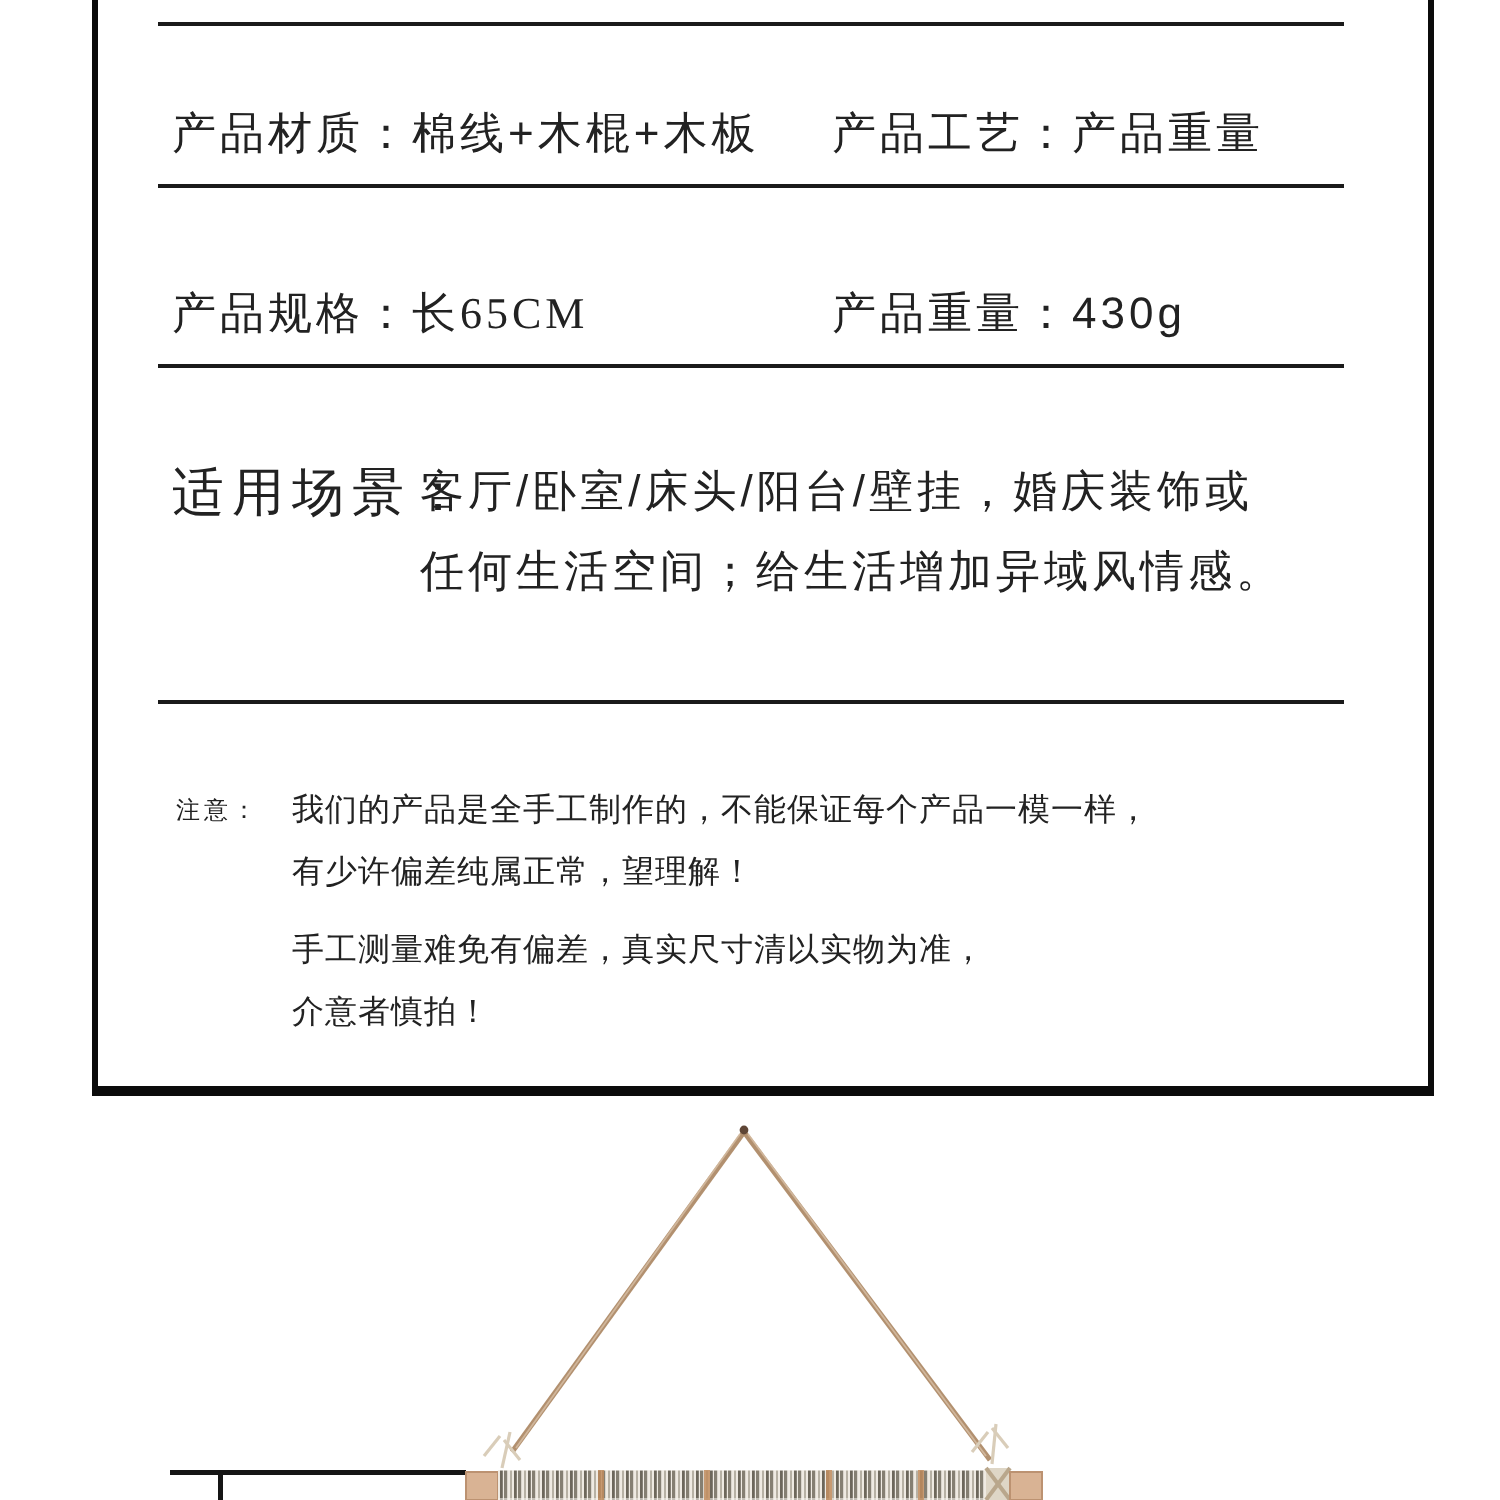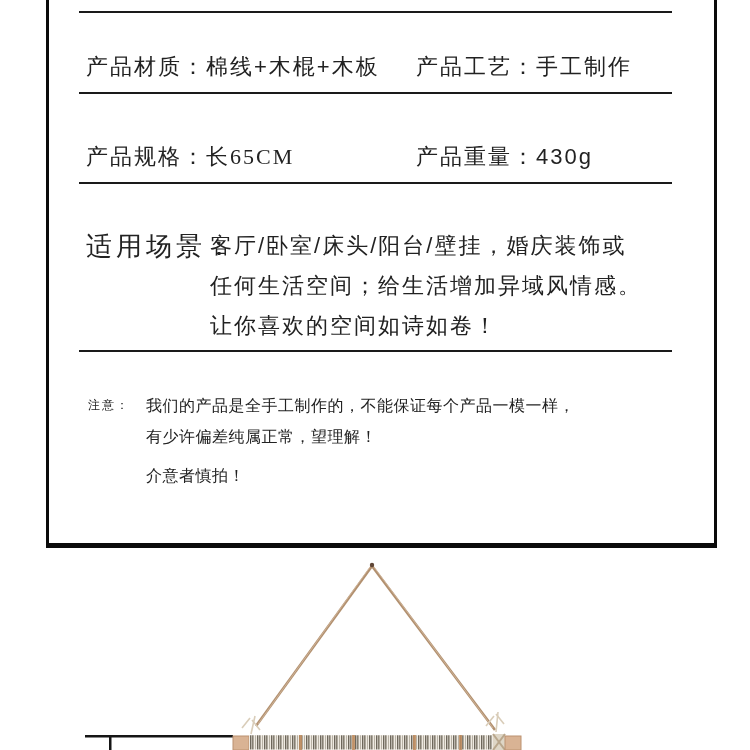--- a/index.html
+++ b/index.html
@@ -41,43 +41,43 @@
 
   <div class="divider" style="top:11px;"></div>
   <div class="divider" style="top:92px;"></div>
   <div class="divider" style="top:182px;"></div>
   <div class="divider" style="top:350px;"></div>
 
   <div class="spec-line" style="left:86px;top:54px;">
     <span class="lbl">产品材质：</span><span class="val">棉线+木棍+木板</span>
   </div>
   <div class="spec-line" style="left:416px;top:54px;letter-spacing:3px;">
-    <span class="lbl">产品工艺：</span><span class="val">手工制作</span>
+    <span class="lbl">产品工艺：</span><span class="val">产品重量</span>
   </div>
 
   <div class="spec-line" style="left:86px;top:144px;font-family:Liberation Serif, serif;">
     <span class="lbl">产品规格：</span><span class="val">长65CM</span>
   </div>
   <div class="spec-line" style="left:416px;top:144px;letter-spacing:3px;text-align:center;">
     <span class="lbl">产品重量：</span><span class="val">430g</span>
   </div>
 
   <div id="scene-label">适用场景：</div>
   <div id="scene-lines">
     <div>客厅/卧室/床头/阳台/壁挂，婚庆装饰或</div>
     <div>任何生活空间；给生活增加异域风情感。</div>
-    <div>让你喜欢的空间如诗如卷！</div>
   </div>
 
   <div id="notice-label">注意：</div>
   <div id="notice-para1" class="notice-para">
     <div>我们的产品是全手工制作的，不能保证每个产品一模一样，</div>
     <div>有少许偏差纯属正常，望理解！</div>
   </div>
   <div id="notice-para2" class="notice-para">
+    <div>手工测量难免有偏差，真实尺寸清以实物为准，</div>
     <div>介意者慎拍！</div>
   </div>
 
   <svg id="photo" viewBox="0 0 750 202">
     <defs>
       <pattern id="wrap" x="0" y="0" width="7" height="15" patternUnits="userSpaceOnUse">
         <rect x="0" y="0" width="7" height="15" fill="#efeae2"></rect>
         <rect x="0" y="0" width="1.6" height="15" fill="#857f72"></rect>
         <rect x="3" y="0" width="1" height="15" fill="#b7b1a4"></rect>
         <rect x="5" y="0" width="1.4" height="15" fill="#6d675b"></rect>

